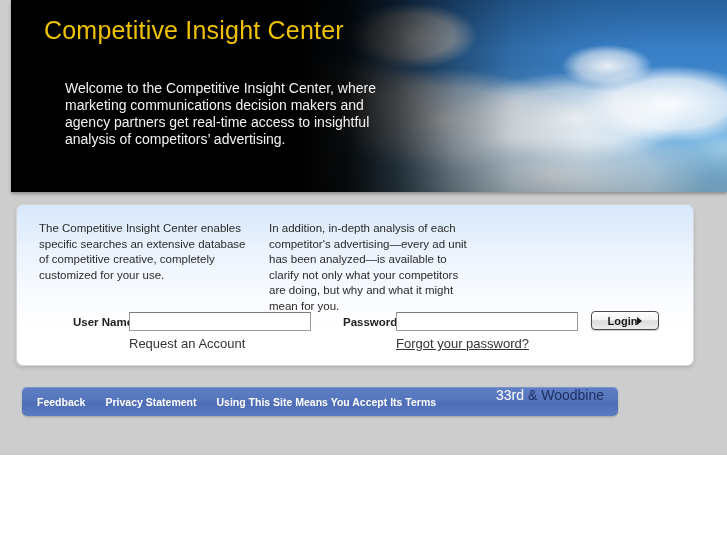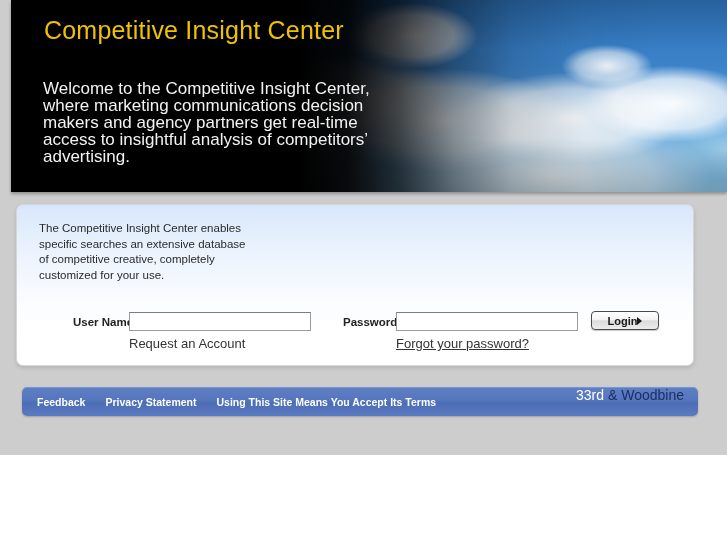--- a/index.html
+++ b/index.html
@@ -87,25 +87,25 @@
     left: 33px;
     top: 16px;
     color: #eec200;
     font-size: 25px;
     font-weight: normal;
     letter-spacing: 0.2px;
     white-space: nowrap;
   }
   #banner-welcome {
     position: absolute;
-    left: 32px;
+    left: 54px;
     top: 80px;
     width: 340px;
     color: #f2f2f2;
-    font-size: 17px;
+    font-size: 14px;
     line-height: 17px;
   }
   
   #panel {
     position: absolute;
     left: 16px;
     top: 204px;
     width: 676px;
     height: 160px;
     border: 1px solid #d6d6d6;
@@ -200,21 +200,21 @@
     border-left: 5px solid #1a1a1a;
     border-top: 4px solid transparent;
     border-bottom: 4px solid transparent;
   }
 
   
   #footer {
     position: absolute;
     left: 22px;
     top: 387px;
-    width: 676px;
+    width: 596px;
     height: 29px;
     border-radius: 5px;
     background: linear-gradient(180deg, #5f7fc4 0%, #5576bd 45%, #4d6cb5 55%, #5a7ac2 100%);
     box-shadow: 0 1px 2px rgba(0,0,0,0.22), inset 0 1px 0 rgba(255,255,255,0.18);
   }
   #footer-links {
     position: absolute;
     left: 15px;
     top: 0;
     height: 29px;
@@ -257,20 +257,21 @@
 
     <div id="banner-title">Competitive Insight Center</div>
 
     <div id="banner-welcome">Welcome to the Competitive Insight Center, where marketing communications decision makers and agency partners get real-time access to insightful analysis of competitors’ advertising.</div>
   </div>
 
   <div id="panel">
 
     <div id="intro-columns">
       <div class="intro-col col-1">The Competitive Insight Center enables specific searches an extensive database of competitive creative, completely customized for your use.</div>
+      <div class="intro-col col-2">In addition, in-depth analysis of each competitor's advertising—every ad unit has been analyzed—is available to clarify not only what your competitors are doing, but why and what it might mean for you.</div>
     </div>
 
     <div id="login-row">
 
       <div class="field-label" id="lbl-username">User Name:</div>
 
       <input class="text-input" id="inp-username" type="text" value="" style="">
 
       <a class="sub-link" id="lnk-request" href="#">Request an Account</a>
 

